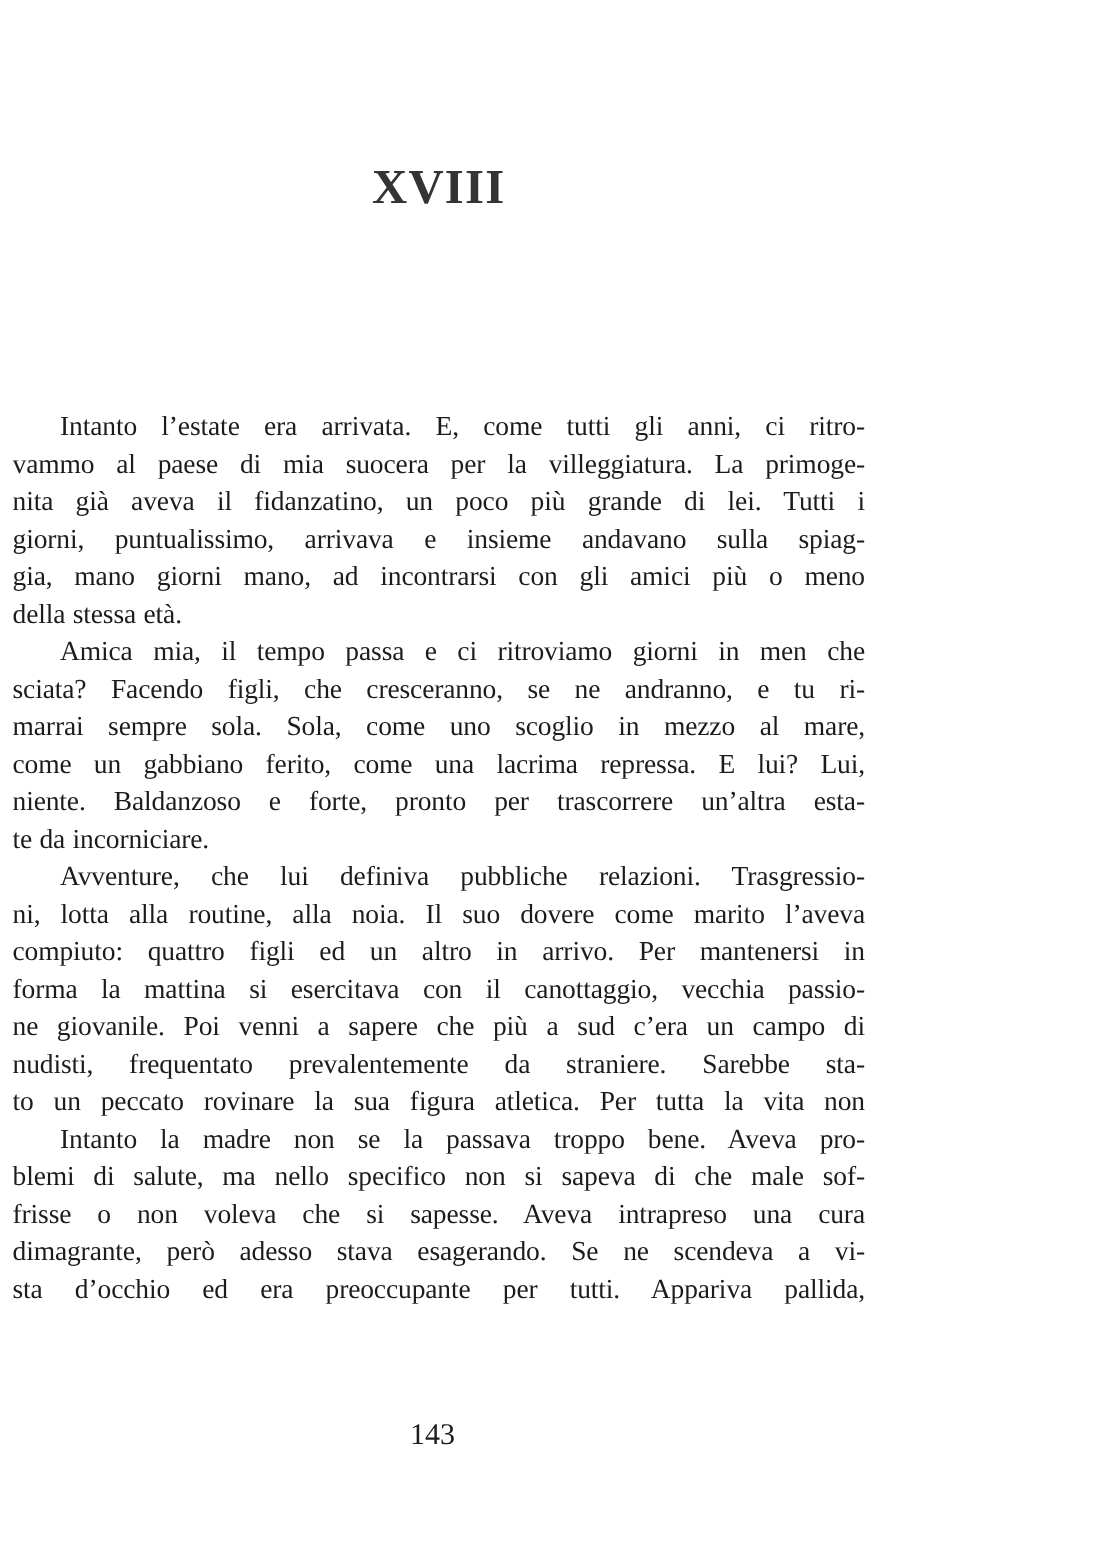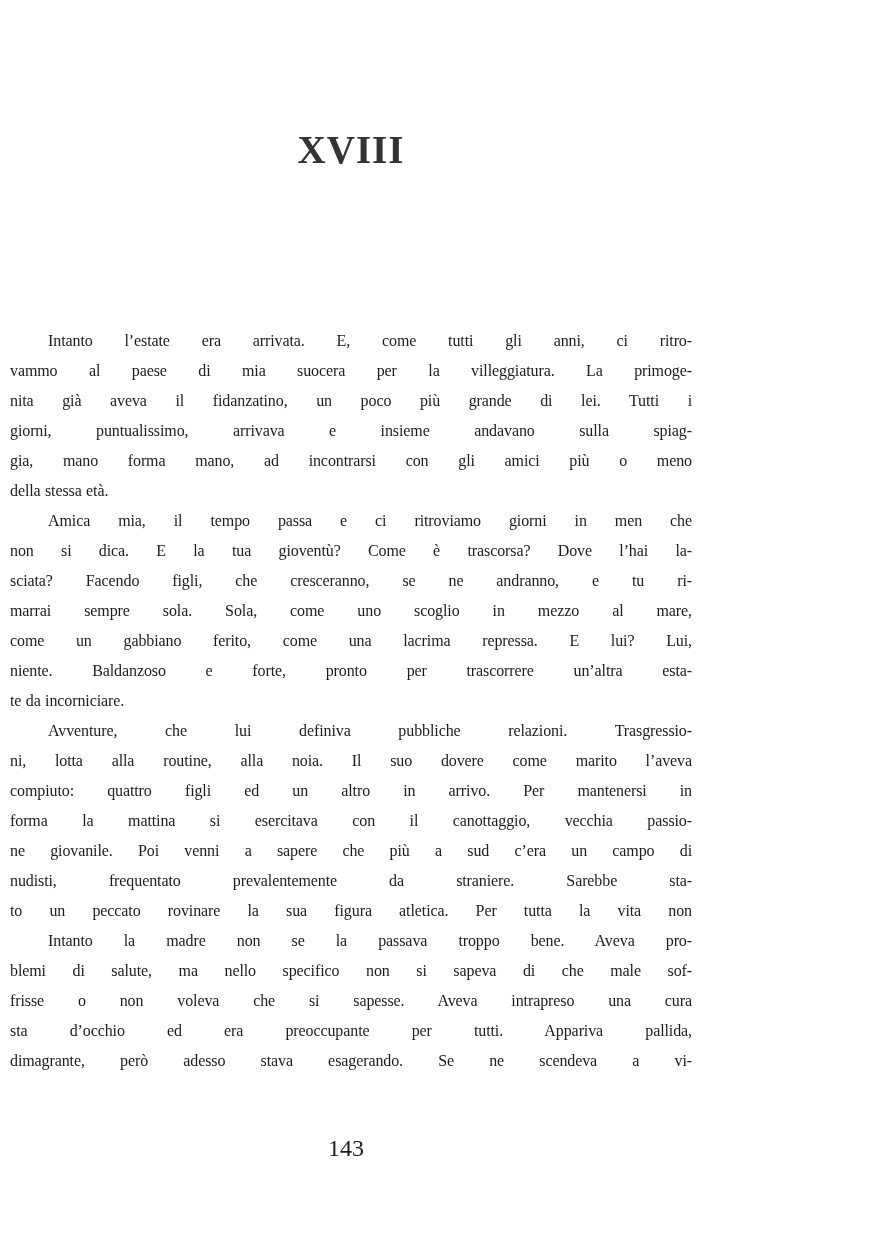--- a/index.html
+++ b/index.html
@@ -27,21 +27,21 @@
     font-size: 39px;
     line-height: 48px;
     font-weight: 700;
     color: #343434;
     letter-spacing: 1px;
   }
 
   .body-text {
     margin: 152px auto 0;
     width: 682px;
-    font-size: 16px;
+    font-size: 22px;
     line-height: 30px;
     color: #1c1c1c;
   }
 
   .line {
     height: 30px;
     overflow: hidden;
     text-align: justify;
     text-align-last: justify;
     letter-spacing: -0.1px;
@@ -73,37 +73,36 @@
 <body>
 
 <div class="page">
   <h1 class="chapter-heading">XVIII</h1>
 
   <div class="body-text" id="body-text">
       <div class="line indent">Intanto l’estate era arrivata. E, come tutti gli anni, ci ritro-</div>
       <div class="line">vammo al paese di mia suocera per la villeggiatura. La primoge-</div>
       <div class="line">nita già aveva il fidanzatino, un poco più grande di lei. Tutti i</div>
       <div class="line">giorni, puntualissimo, arrivava e insieme andavano sulla spiag-</div>
-      <div class="line">gia, mano forma mano, ad incontrarsi con gli amici più o meno</div>
+      <div class="line">gia, mano giorni mano, ad incontrarsi con gli amici più o meno</div>
       <div class="line last-left">della stessa età.</div>
       <div class="line indent">Amica mia, il tempo passa e ci ritroviamo giorni in men che</div>
-      <div class="line">non si dica. E la tua gioventù? Come è trascorsa? Dove l’hai la-</div>
       <div class="line">sciata? Facendo figli, che cresceranno, se ne andranno, e tu ri-</div>
       <div class="line">marrai sempre sola. Sola, come uno scoglio in mezzo al mare,</div>
       <div class="line">come un gabbiano ferito, come una lacrima repressa. E lui? Lui,</div>
       <div class="line">niente. Baldanzoso e forte, pronto per trascorrere un’altra esta-</div>
       <div class="line last-left">te da incorniciare.</div>
       <div class="line indent">Avventure, che lui definiva pubbliche relazioni. Trasgressio-</div>
       <div class="line">ni, lotta alla routine, alla noia. Il suo dovere come marito l’aveva</div>
       <div class="line">compiuto: quattro figli ed un altro in arrivo. Per mantenersi in</div>
       <div class="line">forma la mattina si esercitava con il canottaggio, vecchia passio-</div>
       <div class="line">ne giovanile. Poi venni a sapere che più a sud c’era un campo di</div>
       <div class="line">nudisti, frequentato prevalentemente da straniere. Sarebbe sta-</div>
       <div class="line">to un peccato rovinare la sua figura atletica. Per tutta la vita non</div>
       <div class="line indent">Intanto la madre non se la passava troppo bene. Aveva pro-</div>
       <div class="line">blemi di salute, ma nello specifico non si sapeva di che male sof-</div>
       <div class="line">frisse o non voleva che si sapesse. Aveva intrapreso una cura</div>
+      <div class="line">dimagrante, però adesso stava esagerando. Se ne scendeva a vi-</div>
       <div class="line">sta d’occhio ed era preoccupante per tutti. Appariva pallida,</div>
-      <div class="line">dimagrante, però adesso stava esagerando. Se ne scendeva a vi-</div>
     </div>
 
   <div class="page-number">143</div>
 </div>
 
 </body></html>

